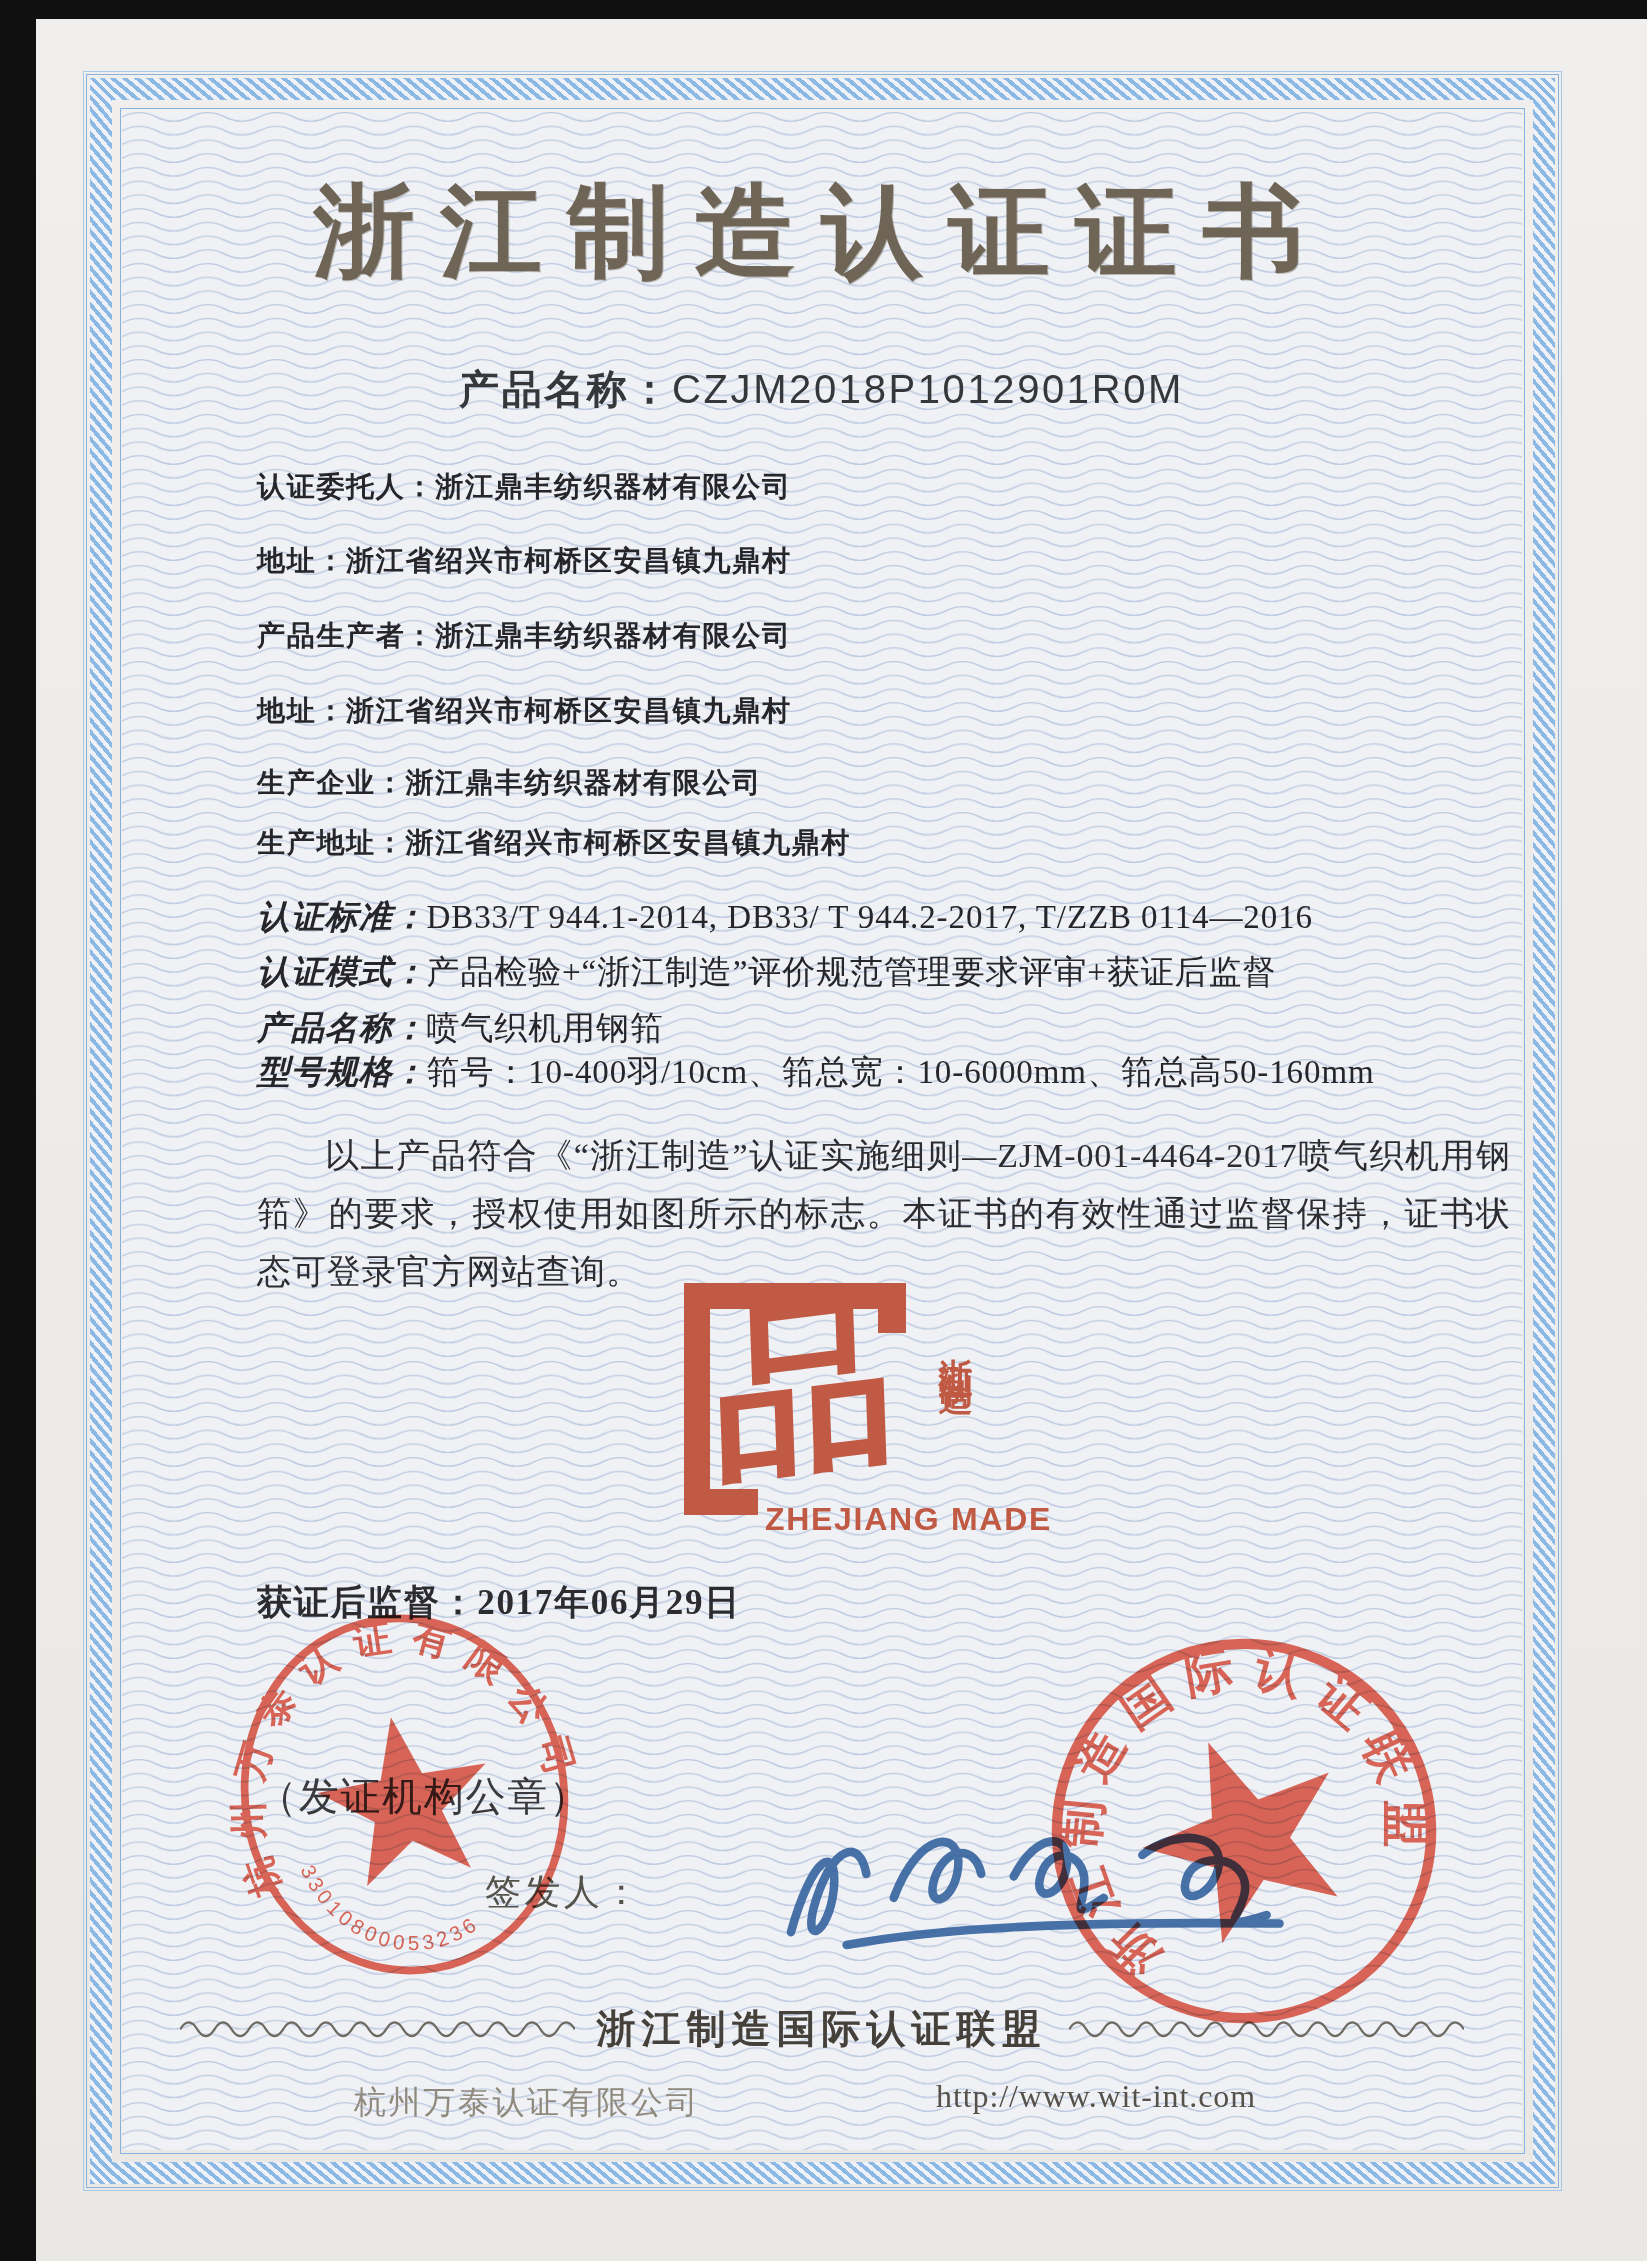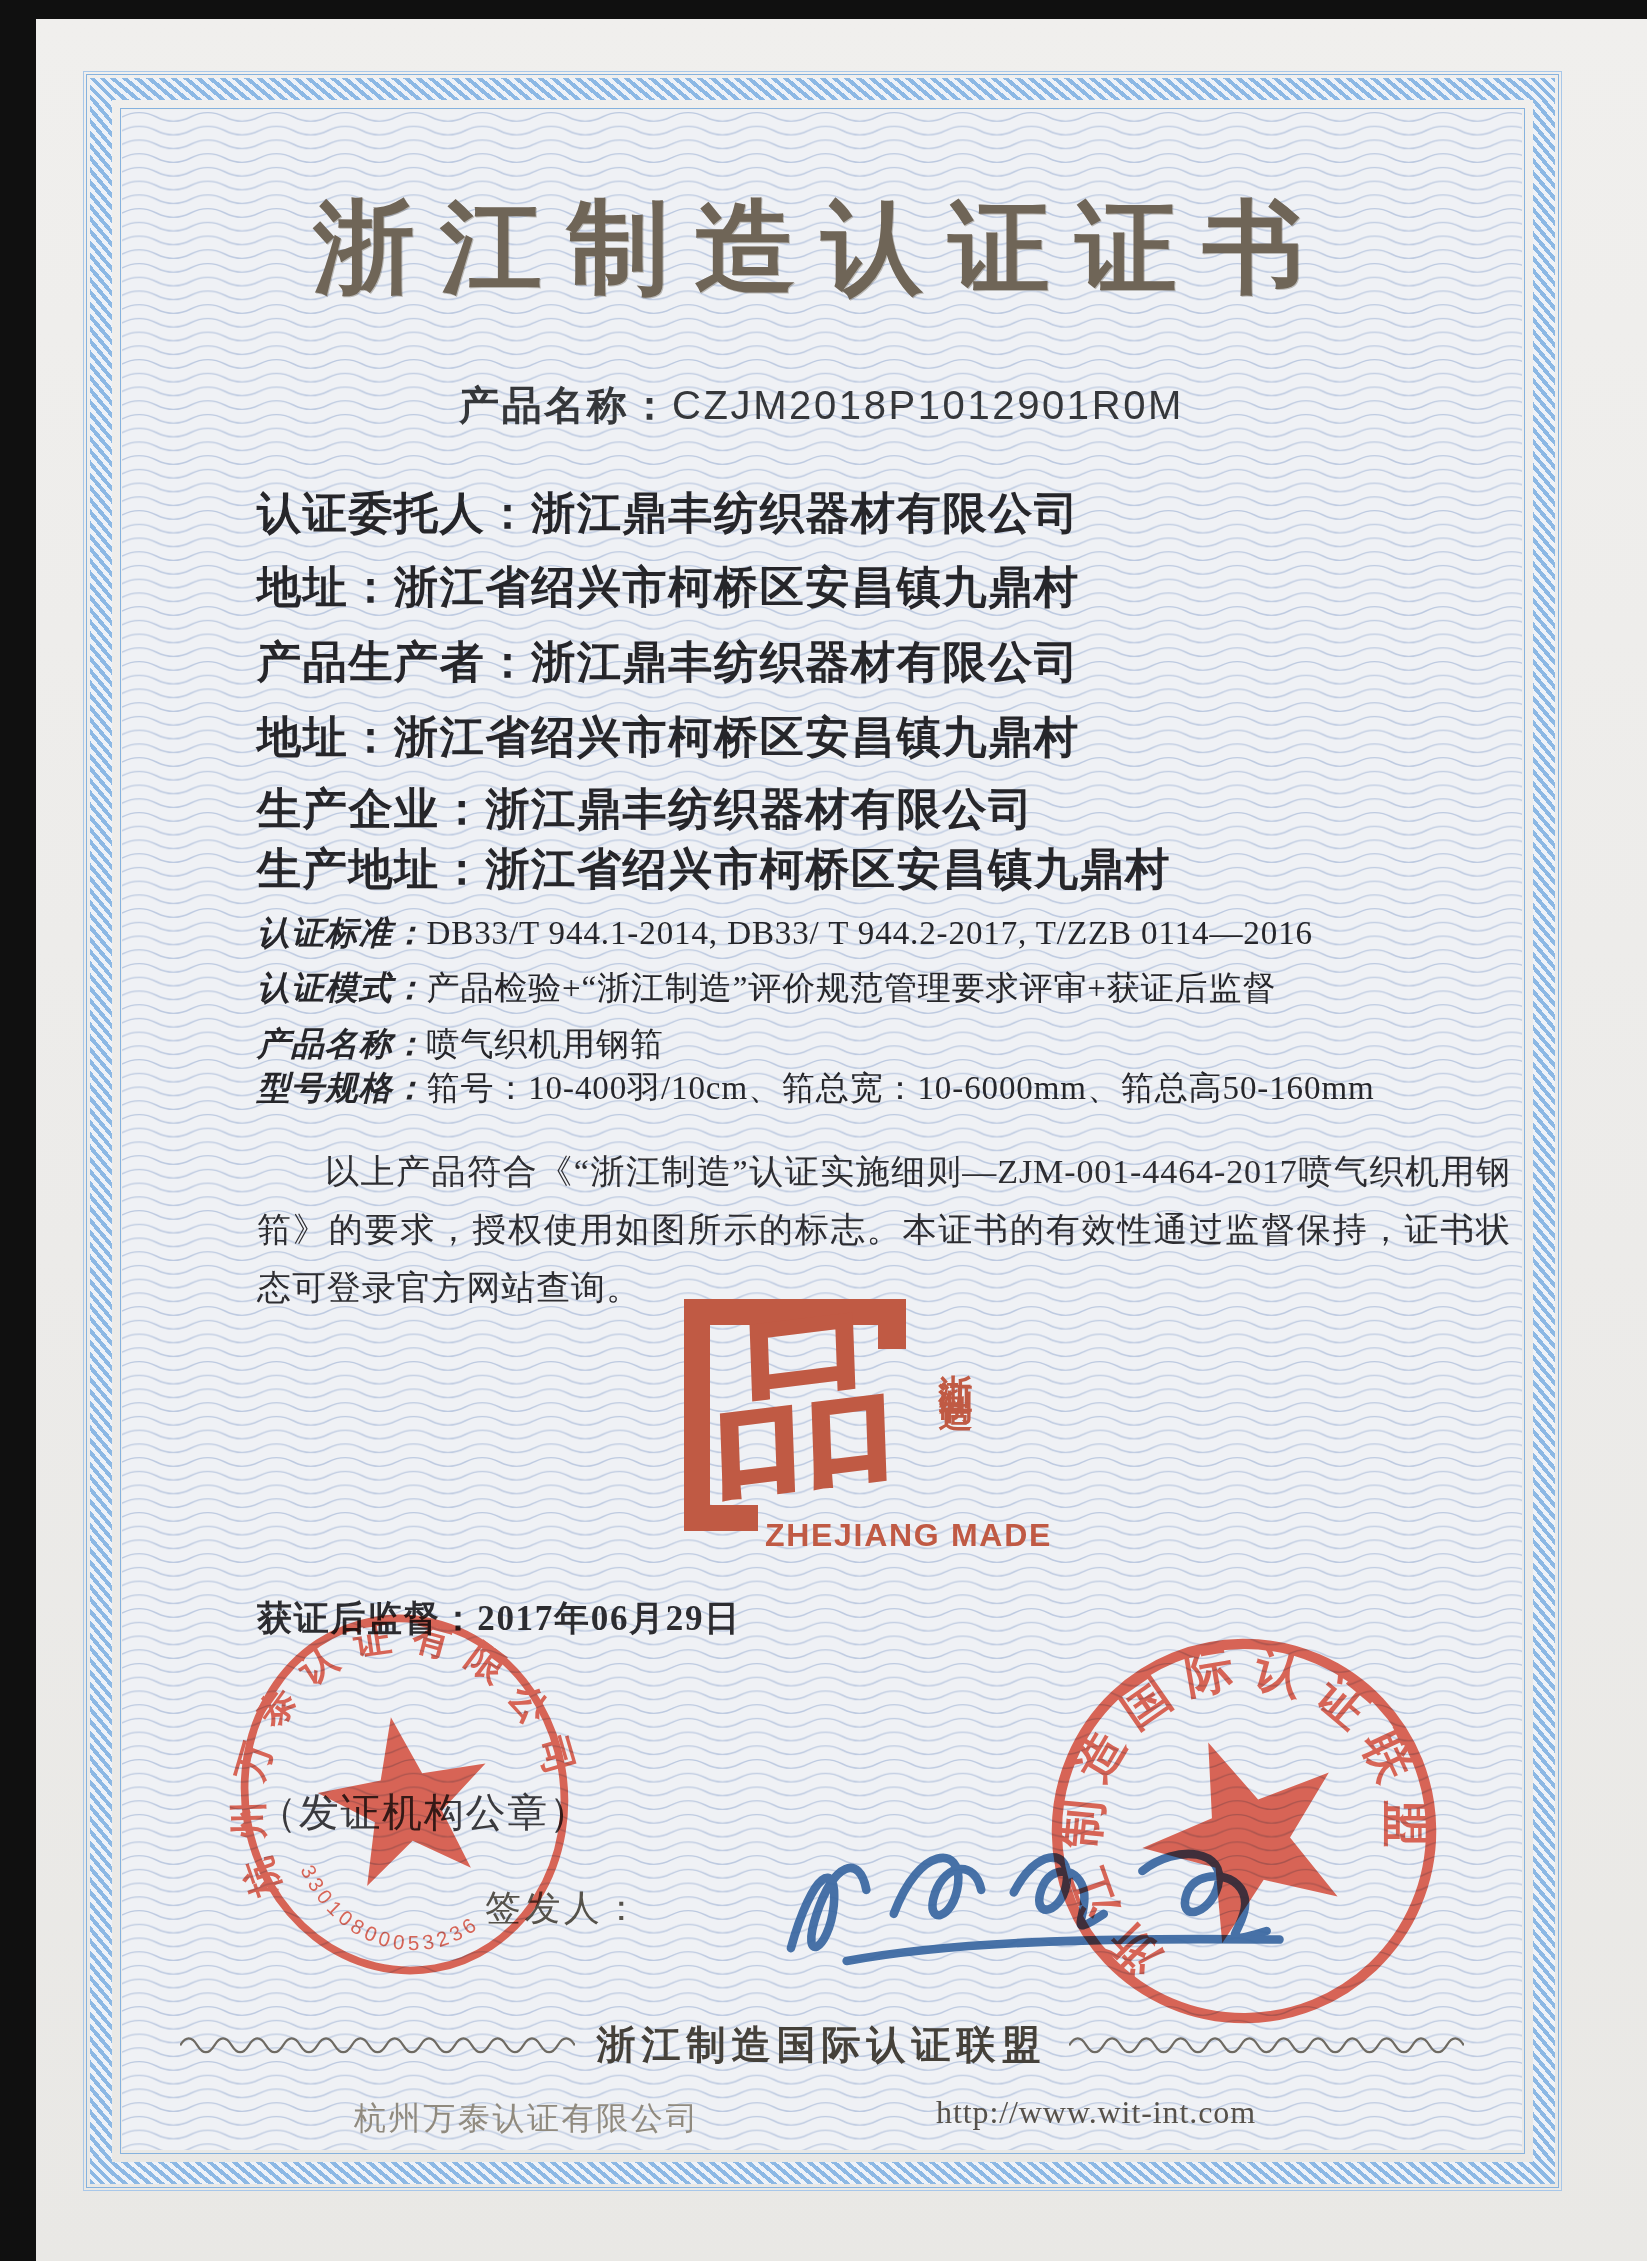--- a/index.html
+++ b/index.html
@@ -7,29 +7,29 @@
          font-family:"Liberation Serif","DejaVu Serif",serif;}
   .paper{position:absolute;left:36px;top:19px;width:1611px;height:2242px;
          background:linear-gradient(180deg,#f0efed 0%,#ecebe9 55%,#e9e8e5 100%);}
   
   .frame{position:absolute;left:50px;top:55px;width:1471px;height:2112px;
          border:1.7px solid #86b2de;outline:0.9px solid #a8c7e9;outline-offset:2.6px;z-index:2;pointer-events:none;}
   .frame::before{content:"";position:absolute;inset:3.4px;border:22px solid;
          border-image:repeating-linear-gradient(45deg,#8cb8e4 0 4.3px,#eef2f8 4.3px 8.6px) 26;}
   .frame::after{content:"";position:absolute;inset:33px;border:1.7px solid #86b2de;}
   .waves{position:absolute;left:86px;top:91px;width:1400px;height:2040px;z-index:1;}
-  .content{position:absolute;inset:0;z-index:3;margin-top:16px;}
+  .content{position:absolute;inset:0;z-index:3;}
   .centerwrap{position:absolute;left:50px;width:1471px;text-align:center;}
   .cert-title{top:146px;font-size:101px;font-weight:700;color:#6f6557;letter-spacing:26px;
               text-shadow:0.9px 0.9px 0 rgba(90,80,65,.35);}
   .cert-no{top:343px;font-family:"Liberation Sans","DejaVu Sans",sans-serif;font-size:40px;
            color:#35373a;letter-spacing:2.6px;}
   .cert-no .lbl{font-weight:700;}
   .line{position:absolute;left:221px;white-space:nowrap;color:#26262a;}
-  .field{font-size:44px;font-weight:700;letter-spacing:1.7px;}
+  .field{font-size:28px;font-weight:700;letter-spacing:1.7px;}
   .spec{font-size:33px;letter-spacing:0.9px;}
   .spec .lbl{font-weight:700;font-style:italic;}
   .statement{position:absolute;left:221px;top:1108px;width:1254px;font-size:34px;line-height:58px;
              color:#2d2d31;text-indent:2em;letter-spacing:0.9px;text-align:justify;}
   
   .logo{position:absolute;left:648px;top:1264px;width:317px;height:279px;color:#c05a44;}
   .logo .bar{position:absolute;background:#c05a44;}
   .bar-top{left:0;top:0;width:221px;height:26px;}
   .bar-corner{left:194px;top:0;width:27.5px;height:50px;}
   .bar-left{left:0;top:0;width:26px;height:232px;}

